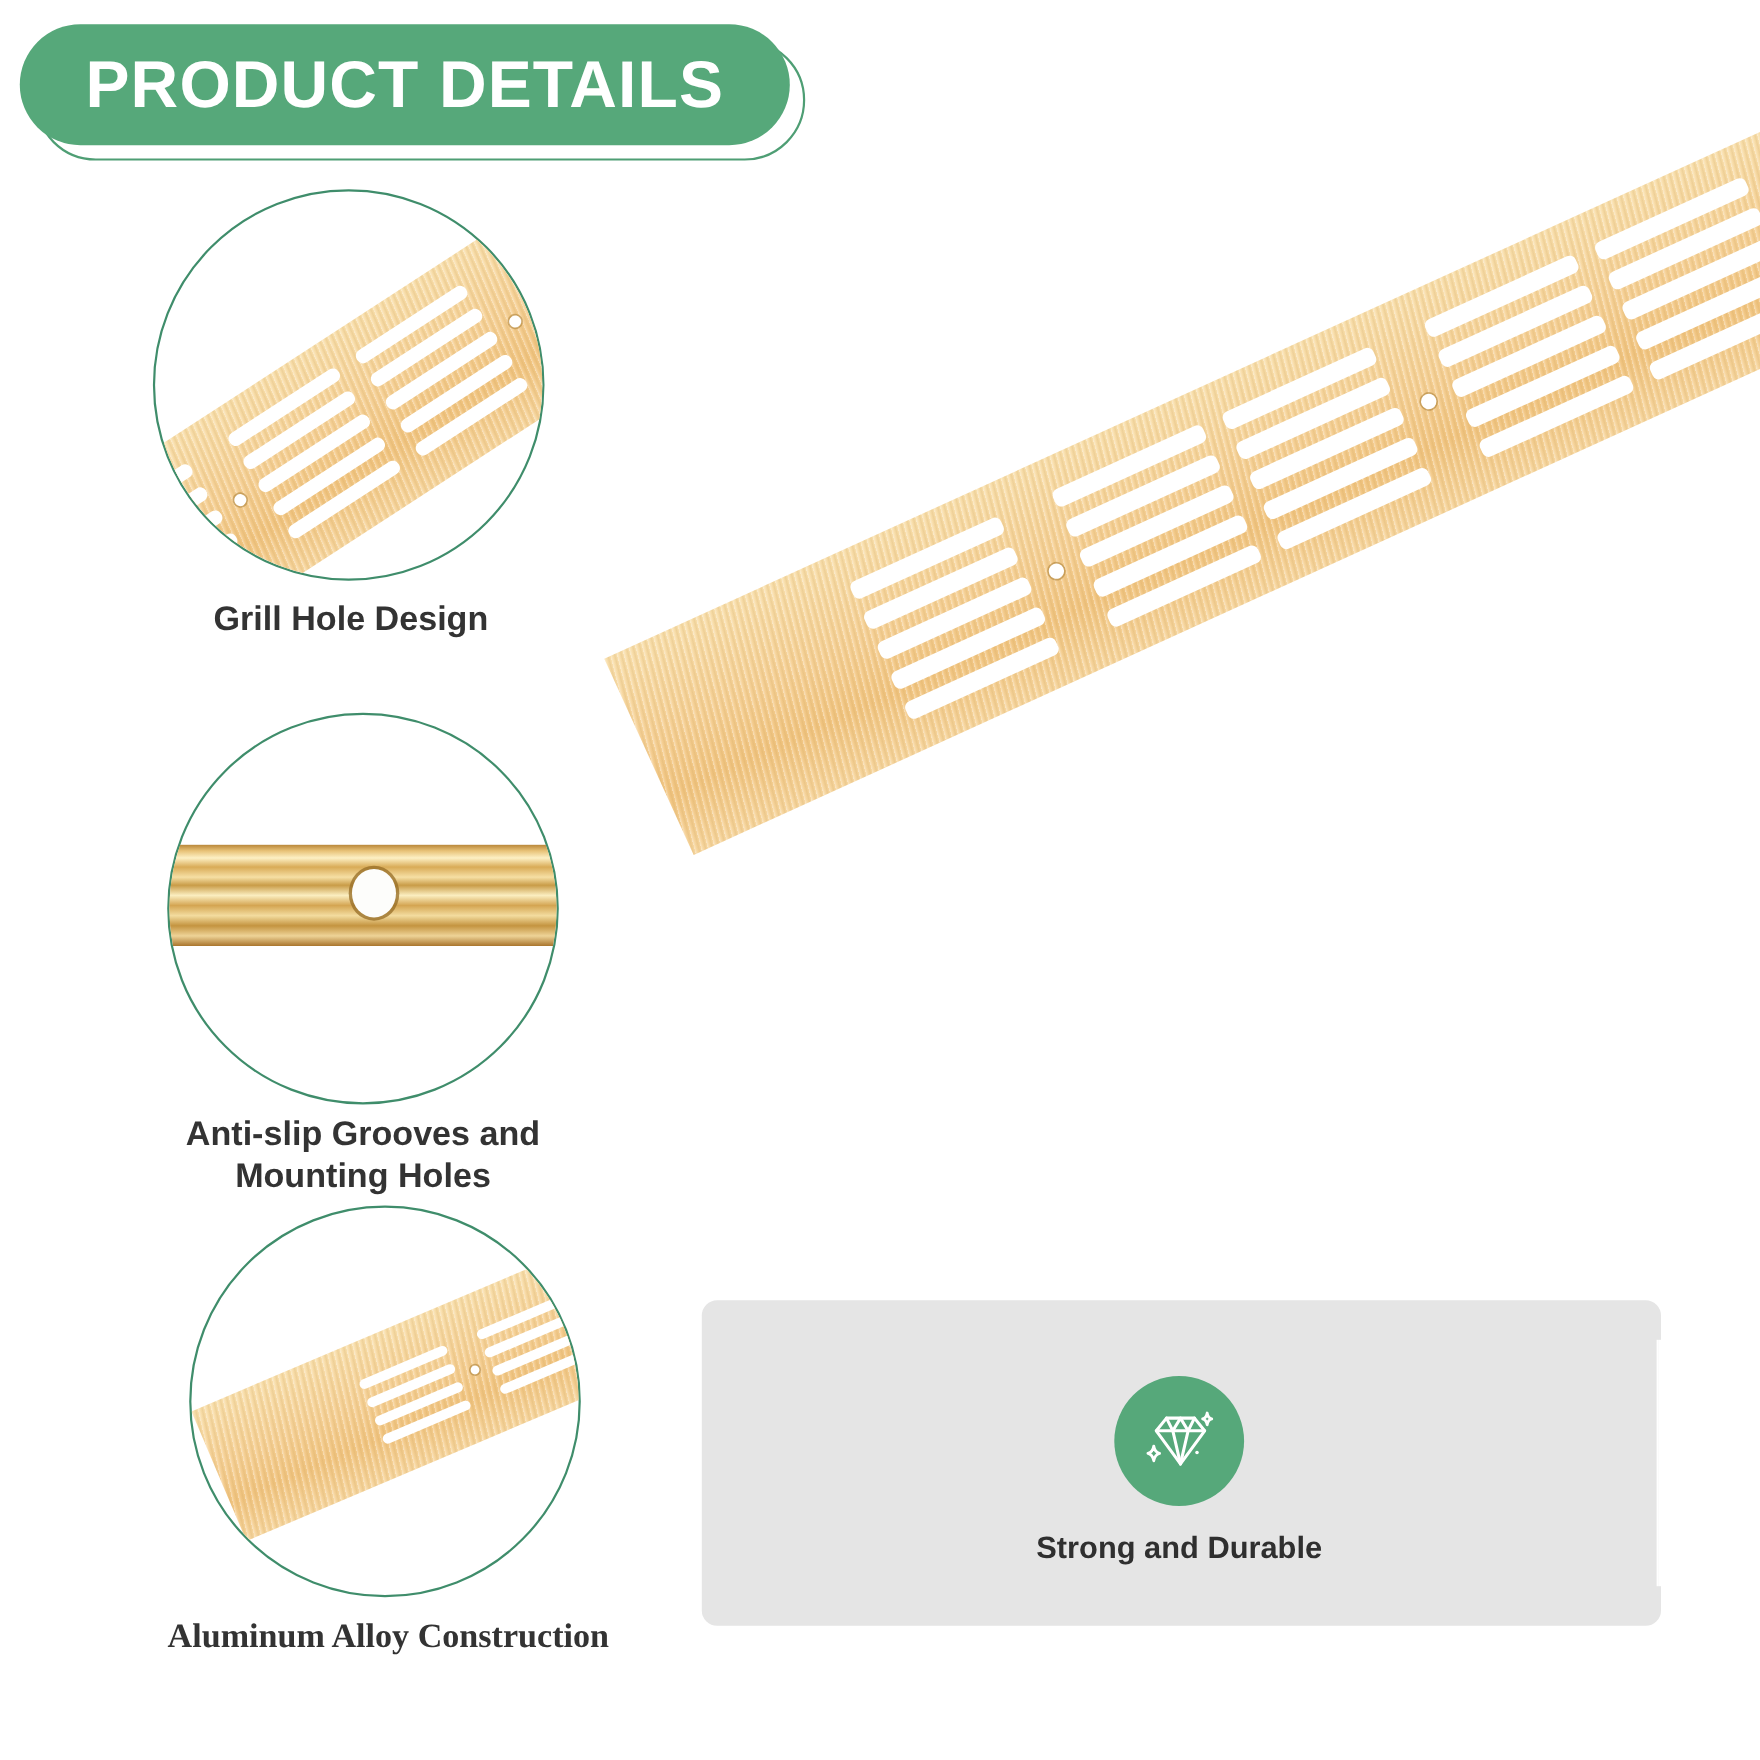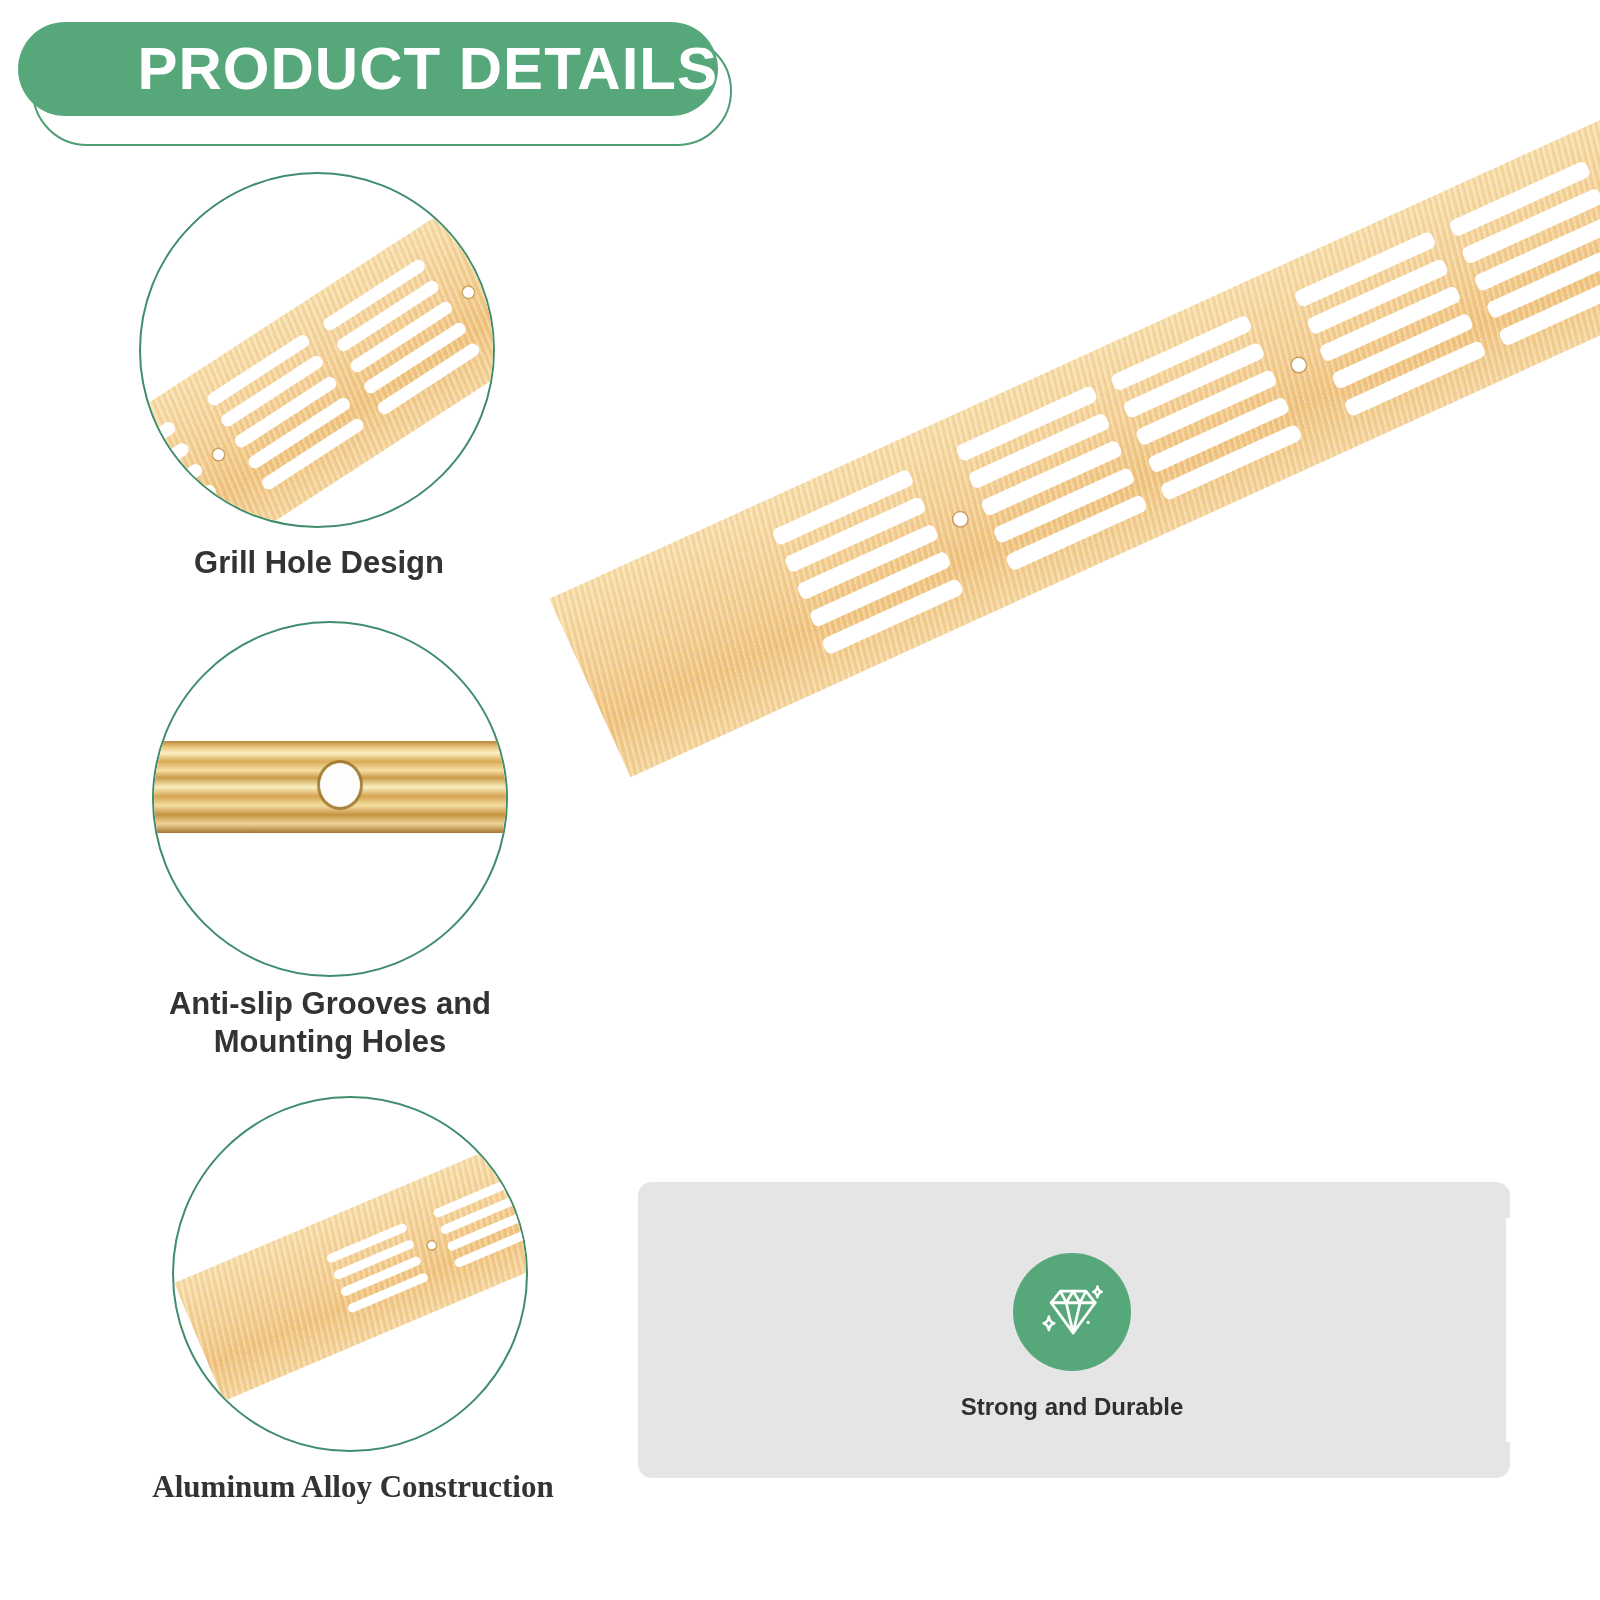--- a/index.html
+++ b/index.html
@@ -3,23 +3,23 @@
 <meta charset="utf-8">
 <style>
   html,body{margin:0;padding:0;background:#fff;}
   body{width:1600px;height:1600px;position:relative;overflow:hidden;
        font-family:"Liberation Sans","DejaVu Sans",sans-serif;}
 
   
   #header-badge{position:absolute;left:18px;top:22px;width:700px;height:110px;}
   #badge-outline{position:absolute;left:14px;top:14px;width:700px;height:110px;
                  border:2px solid #4e9e74;border-radius:55px;box-sizing:border-box;}
-  #badge-fill{position:absolute;left:0;top:0;width:700px;height:94px;
+  #badge-fill{position:absolute;left:0;top:0;width:700px;height:110px;
               background:#56a87a;border-radius:55px;display:flex;align-items:center;
-              justify-content:flex-end;box-sizing:border-box;}
+              justify-content:center;box-sizing:border-box;}
   #badge-title{color:#ffffff;font-size:60px;font-weight:bold;letter-spacing:1px;
                line-height:1;white-space:nowrap;}
 
   
   .detail-item{position:absolute;}
   .detail-circle{position:relative;border:2px solid #3f8d6b;border-radius:50%;
                  overflow:hidden;background:#fff;box-sizing:border-box;}
   .detail-caption{position:absolute;width:700px;text-align:center;color:#333333;
                   font-size:31px;font-weight:bold;line-height:1.25;}
 
@@ -56,21 +56,21 @@
               transform:rotate(-24.5deg);transform-origin:0% 50%;}
 
   
   #feature-panel{position:absolute;left:638px;top:1182px;width:872px;height:296px;
                  background:#e5e5e5;border-radius:14px;display:flex;align-items:stretch;}
   .feature-cell{flex:1;display:flex;flex-direction:column;align-items:center;
                 justify-content:center;position:relative;padding-top:14px;}
   .feature-divider{width:2px;background:#ffffff;margin:36px 0;}
   .feature-badge{width:118px;height:118px;border-radius:50%;background:#56a87a;
                  display:flex;align-items:center;justify-content:center;}
-  .feature-label{margin-top:22px;color:#2f2f2f;font-size:24px;font-weight:bold;
+  .feature-label{margin-top:22px;color:#2f2f2f;font-size:28px;font-weight:bold;
                  white-space:nowrap;}
 </style>
 </head>
 <body>
 
 <div id="header-badge">
   <div id="badge-outline"></div>
   <div id="badge-fill">
     <span id="badge-title">PRODUCT DETAILS</span>
   </div>
@@ -98,21 +98,21 @@
       <div class="mhole" style="left:468px;top:76px;width:11px;height:11px;"></div>
       <div class="slot" style="left:494px;top:26px;width:118px;height:13px;"></div>
       <div class="slot" style="left:494px;top:51px;width:118px;height:13px;"></div>
       <div class="slot" style="left:494px;top:76px;width:118px;height:13px;"></div>
 
     </div>
   </div>
   <div class="detail-caption" style="left:-170px;top:372px;">Grill Hole Design</div>
 </div>
 
-<div class="detail-item" style="left:152px;top:621px;">
+<div class="detail-item" style="left:152px;top:648px;">
   <div class="detail-circle" style="width:356px;height:356px;">
     <div id="c2-bar"></div>
     <div id="c2-hole"></div>
   </div>
   <div class="detail-caption" style="left:-172px;top:364px;">Anti-slip Grooves and</div>
   <div class="detail-caption" style="left:-172px;top:402px;">Mounting Holes</div>
 </div>
 
 <div class="detail-item" style="left:172px;top:1096px;font-family:Liberation Serif, serif;">
   <div class="detail-circle" style="width:356px;height:356px;">

